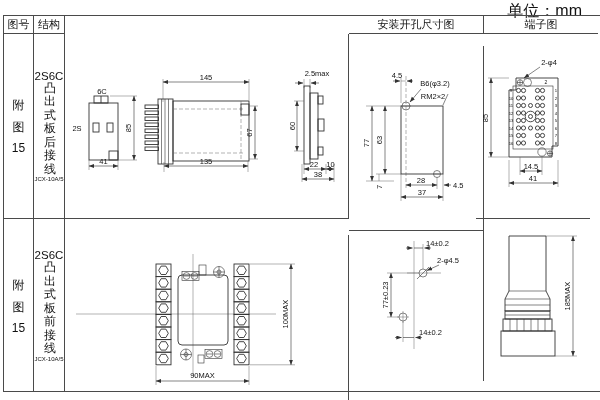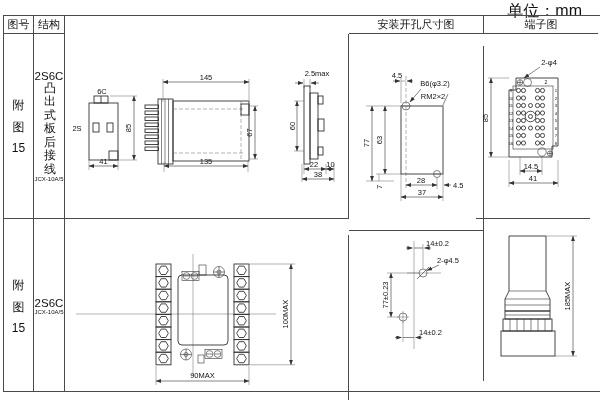--- a/index.html
+++ b/index.html
@@ -277,20 +277,21 @@
   <div class="cell" style="left:0;top:203px;width:30px;height:173px">
     <div class="figno">
       <span>附</span>
       <span>图</span>
       <span>15</span>
     </div>
   </div>
   <div class="cell" style="left:30px;top:203px;width:31px;height:173px">
     <div class="struct">
       <span class="model">2S6C</span>
+      <span class="vtext">凸出式板前接线</span>
       <span class="sub">JCX-10A/5</span>
     </div>
   </div>
 
   <div class="cell" style="left:61px;top:219px;width:284px;height:173px">
     <svg width="284" height="173" viewBox="0 0 284 173">
       <defs>
         <g id="tc">
           <rect x="0" y="0" width="15" height="12.6"></rect>
           <polygon points="2.7,6.3 5.1,2.1 9.9,2.1 12.3,6.3 9.9,10.5 5.1,10.5"></polygon>

